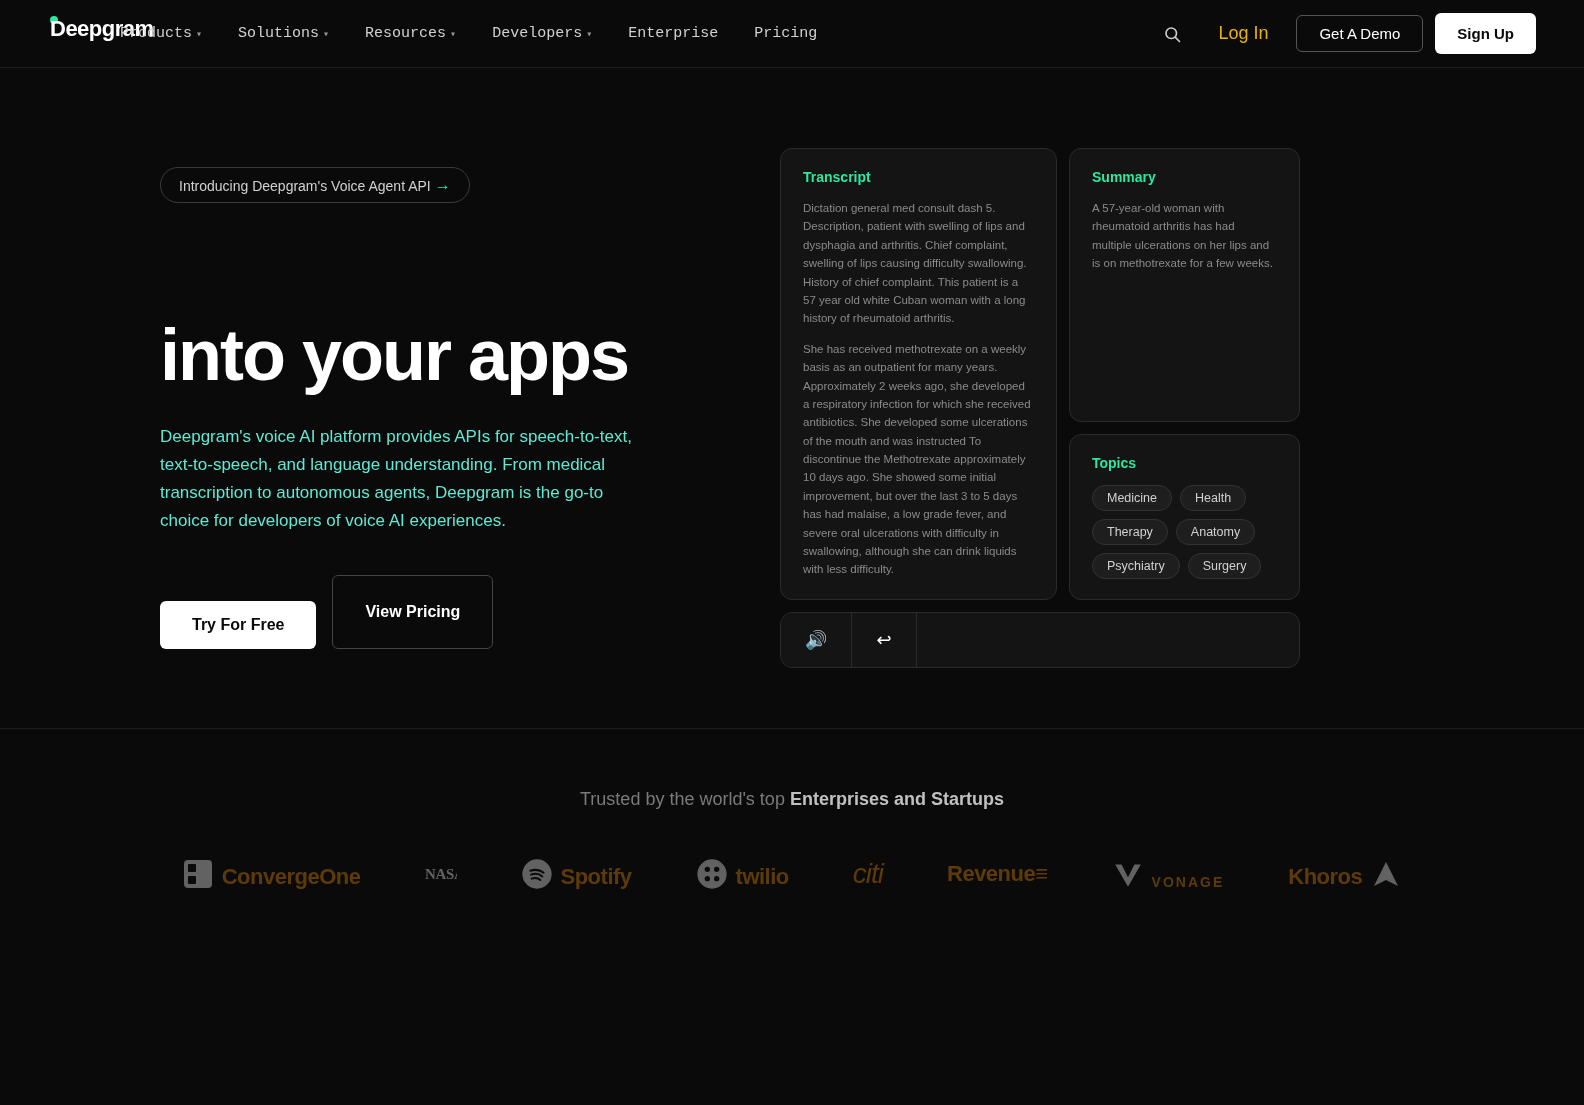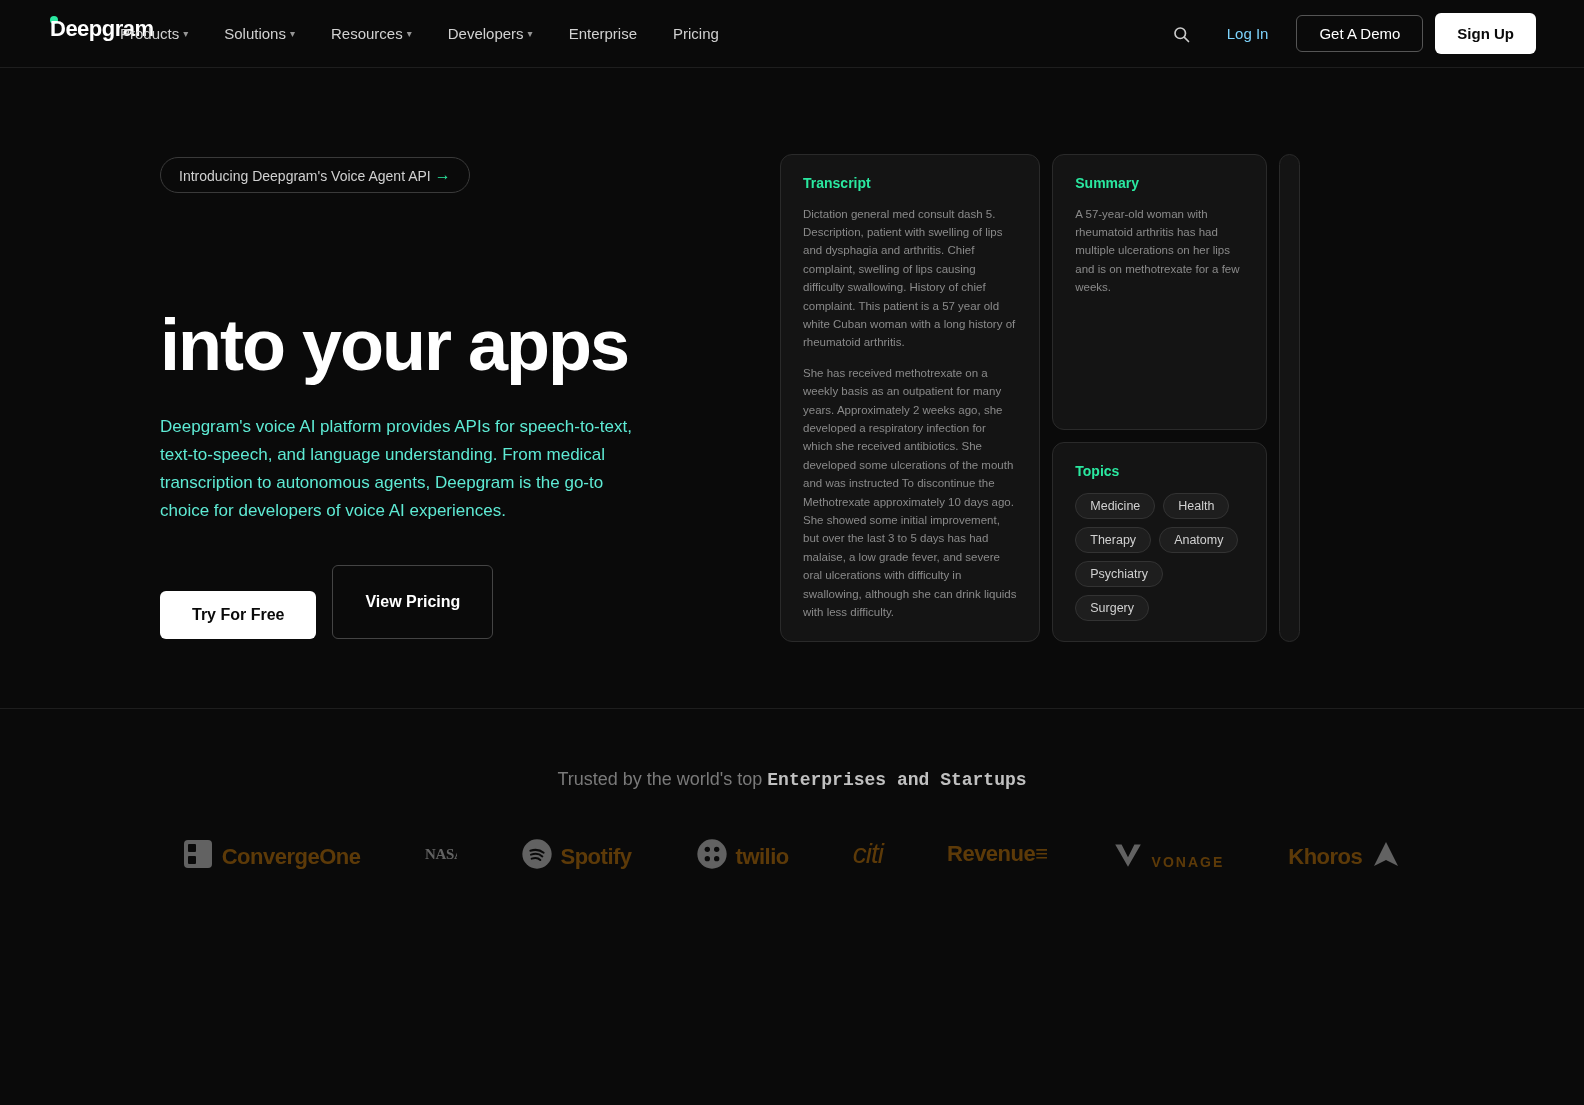--- a/index.html
+++ b/index.html
@@ -43,20 +43,21 @@
       border-radius: 50%;
       margin-left: 2px;
       vertical-align: super;
     }
 
     .nav-links {
       display: flex;
       align-items: flex-start;
       gap: 8px;
       flex: 1;
+      font-family: Liberation Mono, monospace;
     }
 
     .nav-link {
       color: #d1d1d1;
       font-size: 15px;
       padding: 8px 14px;
       cursor: pointer;
       display: flex;
       align-items: center;
       gap: 4px;
@@ -78,22 +79,22 @@
       width: 36px;
       height: 36px;
       display: flex;
       align-items: center;
       justify-content: center;
       cursor: pointer;
       border-radius: 6px;
     }
 
     .btn-login {
-      color: #7dd3fc;
-      font-size: 15px;
+      color: #eab308;
+      font-size: 18px;
       padding: 8px 16px;
       cursor: pointer;
       border-radius: 6px;
     }
 
     .btn-demo {
       background: transparent;
       border: 1.5px solid #555;
       color: #fff;
       font-size: 15px;
@@ -188,21 +189,21 @@
       padding: 15px 32px;
       border-radius: 6px;
       border: 1.5px solid #444;
       cursor: pointer;
     }
 
     
     .hero-right {
       flex: 1;
       display: flex;
-      flex-direction: row;
+      flex-direction: column;
       gap: 12px;
       max-width: 520px;
     }
 
     .cards-row {
       display: flex;
       gap: 12px;
     }
 
     .card {
@@ -322,21 +323,20 @@
     }
 
     .trusted-title {
       font-size: 18px;
       color: #7a7a7a;
       margin-bottom: 48px;
     }
 
     .trusted-title strong {
       color: #c0c0c0;
-      font-family: Liberation Mono, monospace;
     }
 
     .logos-row {
       display: flex;
       align-items: center;
       justify-content: center;
       gap: 64px;
       flex-wrap: wrap;
     }
 

